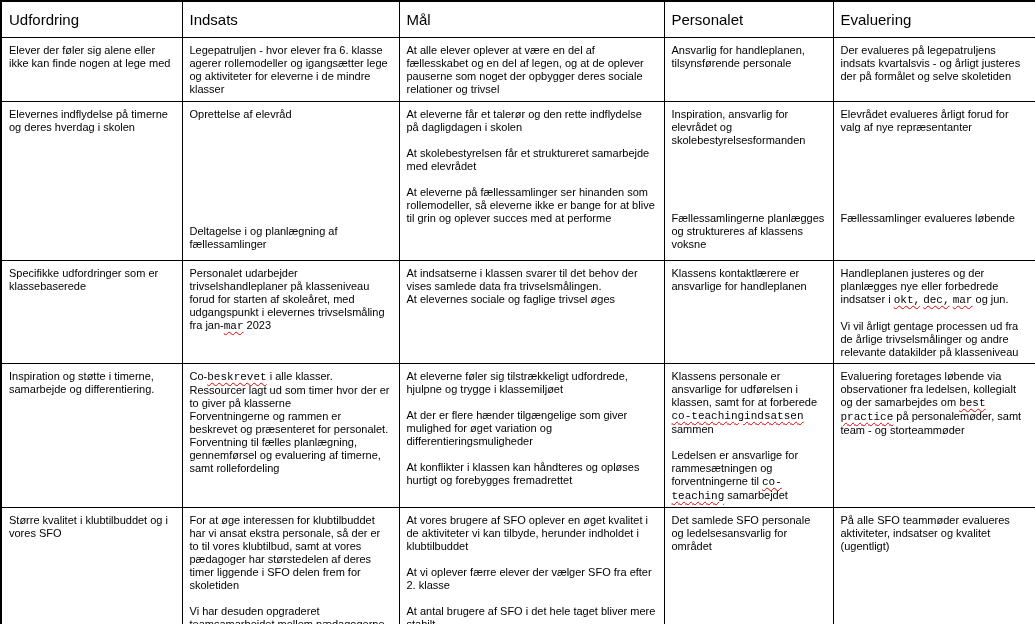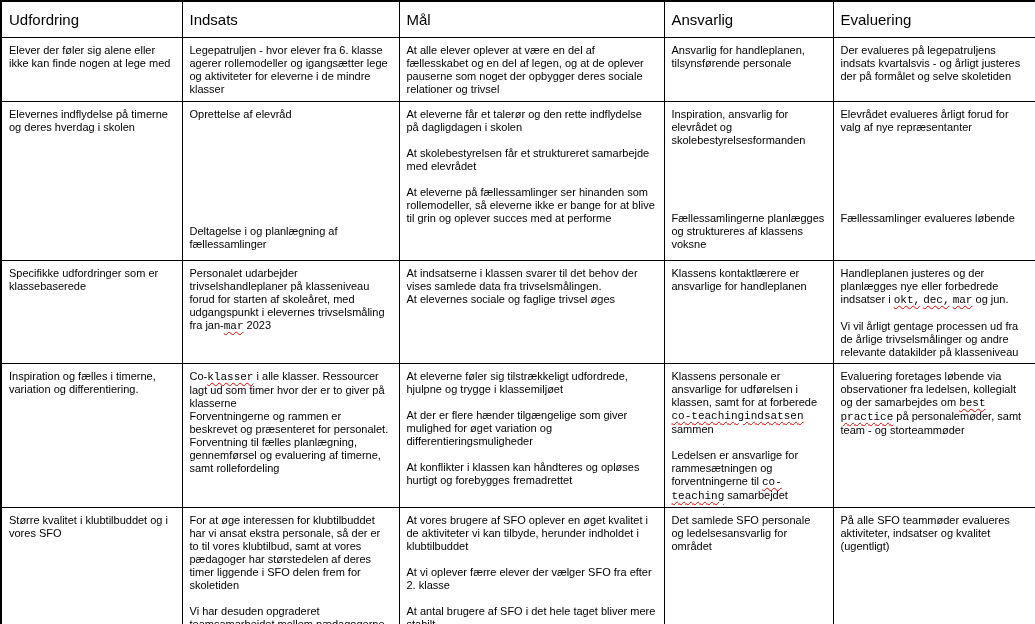--- a/index.html
+++ b/index.html
@@ -69,21 +69,21 @@
       <col class="c2">
       <col class="c3">
       <col class="c4">
       <col class="c5">
   </colgroup>
   <thead>
     <tr>
       <th>Udfordring</th>
       <th>Indsats</th>
       <th>Mål</th>
-      <th>Ansvarlig</th>
+      <th>Personalet</th>
       <th>Evaluering</th>
     </tr>
   </thead>
   <tbody>
     <tr class="r1">
       <td>
           <p class="para"><span>Elever der føler sig alene eller ikke kan finde nogen at lege med</span></p>
         </td>
       <td>
           <p class="para"><span>Legepatruljen - hvor elever fra 6. klasse agerer rollemodeller og igangsætter lege og aktiviteter for eleverne i de mindre klasser</span></p>
@@ -156,24 +156,24 @@
           <p class="para"><span>Klassens kontaktlærere er ansvarlige for handleplanen</span></p>
         </td>
       <td>
           <p class="para"><span>Handleplanen justeres og der planlægges nye eller forbedrede indsatser i </span><span class="sp-err">okt,</span><span> </span><span class="sp-err">dec,</span><span> </span><span class="sp-err">mar</span><span> og jun.</span></p>
           <p class="para">&nbsp;</p>
           <p class="para"><span>Vi vil årligt gentage processen ud fra de årlige trivselsmålinger og andre relevante datakilder på klasseniveau</span></p>
         </td>
     </tr>
     <tr class="r4">
       <td>
-          <p class="para"><span>Inspiration og fælles i timerne, variation og differentiering.</span></p>
-        </td>
-      <td>
-          <p class="para"><span>Co-</span><span class="sp-err">klasser</span><span> i alle klasser. Ressourcer lagt ud som timer hvor der er to giver på klasserne</span></p>
+          <p class="para"><span>Inspiration og støtte i timerne, samarbejde og differentiering.</span></p>
+        </td>
+      <td>
+          <p class="para"><span>Co-</span><span class="sp-err">beskrevet</span><span> i alle klasser. Ressourcer lagt ud som timer hvor der er to giver på klasserne</span></p>
           <p class="para"><span>Forventningerne og rammen er beskrevet og præsenteret for personalet. Forventning til fælles planlægning, gennemførsel og evaluering af timerne, samt rollefordeling</span></p>
         </td>
       <td>
           <p class="para"><span>At eleverne føler sig tilstrækkeligt udfordrede, hjulpne og trygge i klassemiljøet</span></p>
           <p class="para">&nbsp;</p>
           <p class="para"><span>At der er flere hænder tilgængelige som giver mulighed for øget variation og differentieringsmuligheder</span></p>
           <p class="para">&nbsp;</p>
           <p class="para"><span>At konflikter i klassen kan håndteres og opløses hurtigt og forebygges fremadrettet</span></p>
         </td>
       <td>

